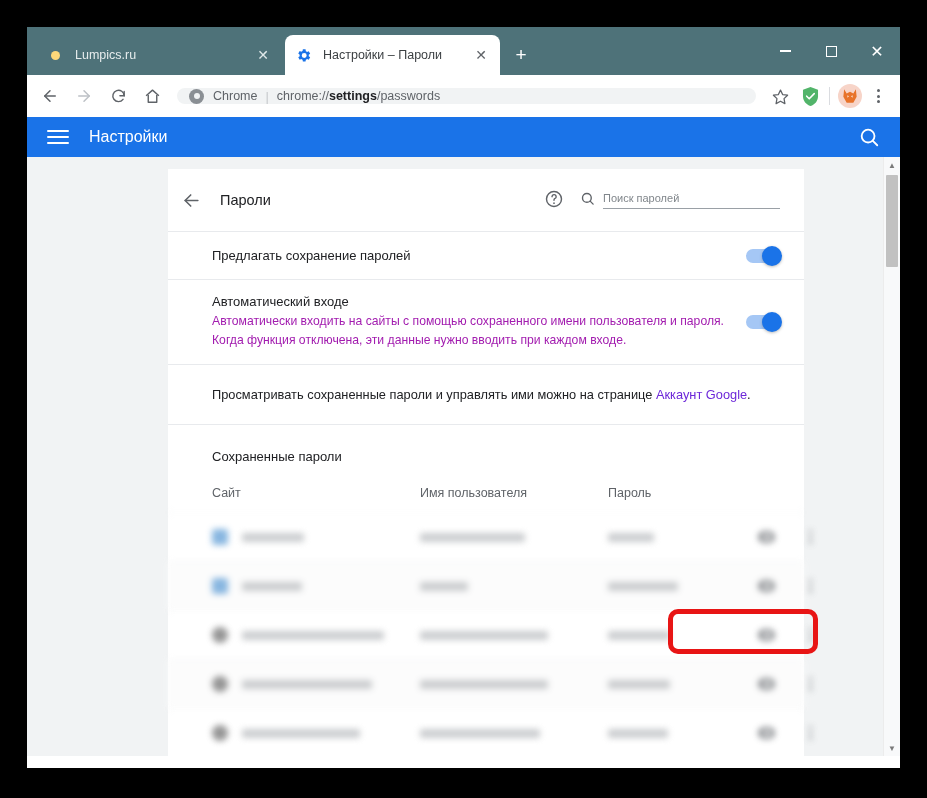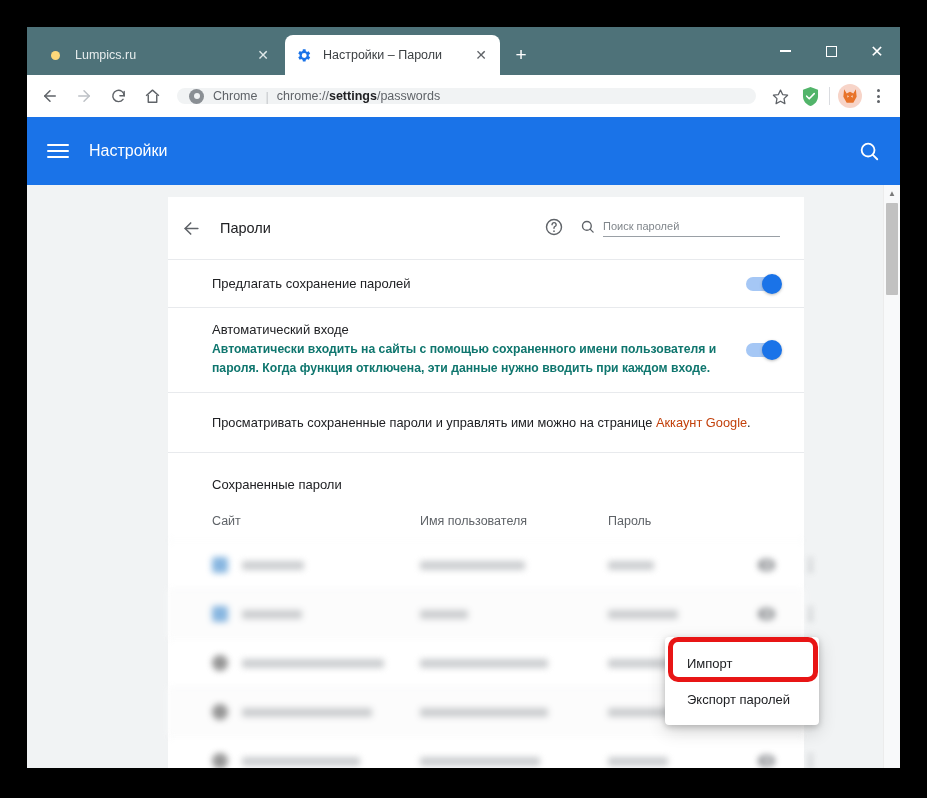--- a/index.html
+++ b/index.html
@@ -113,21 +113,21 @@
   .avatar {
     width: 24px; height: 24px; border-radius: 50%;
     background: #f7d4c8; display:flex; align-items:center; justify-content:center;
     flex: none; margin-left: 3px; overflow:hidden;
   }
   .dots-v { display:flex; flex-direction:column; gap:2.5px; align-items:center; }
   .dots-v i { width:3px; height:3px; border-radius:50%; background:#5f6368; display:block; }
 
   
   .settingsbar {
-    height: 68px; background: #1a73e8;
+    height: 40px; background: #1a73e8;
     display: flex; align-items: center; padding: 0 20px;
     box-sizing: border-box; color: #fff;
   }
   .hamburger { width: 22px; display: flex; flex-direction: column; gap: 4px; flex: none; }
   .hamburger i { display: block; height: 2px; background: #fff; border-radius: 1px; }
   .settings-title { font-size: 16px; margin-left: 20px; flex: 1; }
   .bar-search { width: 22px; height: 22px; flex: none; }
 
   
   .pagebody {
@@ -155,38 +155,38 @@
     font-size: 11px; color: #80868b; padding-bottom: 4px;
   }
 
   .row {
     padding: 0 24px 0 44px; box-sizing: border-box;
     display: flex; align-items: center; min-height: 48px;
     border-top: 1px solid #e8eaed;
   }
   .row .texts { flex: 1; }
   .row-title { font-size: 13px; color: #202124; }
-  .row-sub { font-size: 12.2px; color: #0f766e; line-height: 19px; margin-top: 3px; font-weight: bold; }
+  .row-sub { font-size: 12.2px; color: #a21caf; line-height: 19px; margin-top: 3px; }
   .row.tall { padding-top: 14px; padding-bottom: 14px; }
   .toggle {
     width: 34px; height: 14px; border-radius: 7px;
     background: #a5c7f5; position: relative; flex: none;
   }
   .toggle i {
     position: absolute; right: -2px; top: -3px;
     width: 20px; height: 20px; border-radius: 50%;
     background: #1a73e8;
     box-shadow: 0 1px 3px rgba(60,64,67,.35);
     display: block;
   }
   .infotext {
     padding: 22px 24px 22px 44px; font-size: 12.8px; color: #202124;
     border-top: 1px solid #e8eaed;
   }
-  .infotext a { color: #c2410c; text-decoration: none; }
+  .infotext a { color: #6d28d9; text-decoration: none; }
 
   .section-head {
     padding: 24px 24px 10px 44px;
     display: flex; align-items: center;
     font-size: 13px; color: #202124;
     border-top: 1px solid #e8eaed;
   }
 
   
   .tbl-head {
@@ -503,24 +503,20 @@
                 <span class="rowdots">
                   <i></i>
                   <i></i>
                   <i></i>
                 </span>
               </div>
             </div>
           </div>
       </div>
 
-      <div class="menu">
-        <div class="menu-item">Импорт</div>
-        <div class="menu-item">Экспорт паролей</div>
-      </div>
       <div class="redbox"></div>
 
       <div class="scrollbar">
         <div class="sb-arrow">▲</div>
         <div class="sb-thumb"></div>
         <div class="sb-arrow bottom">▼</div>
       </div>
     </div>
 
   </div>

